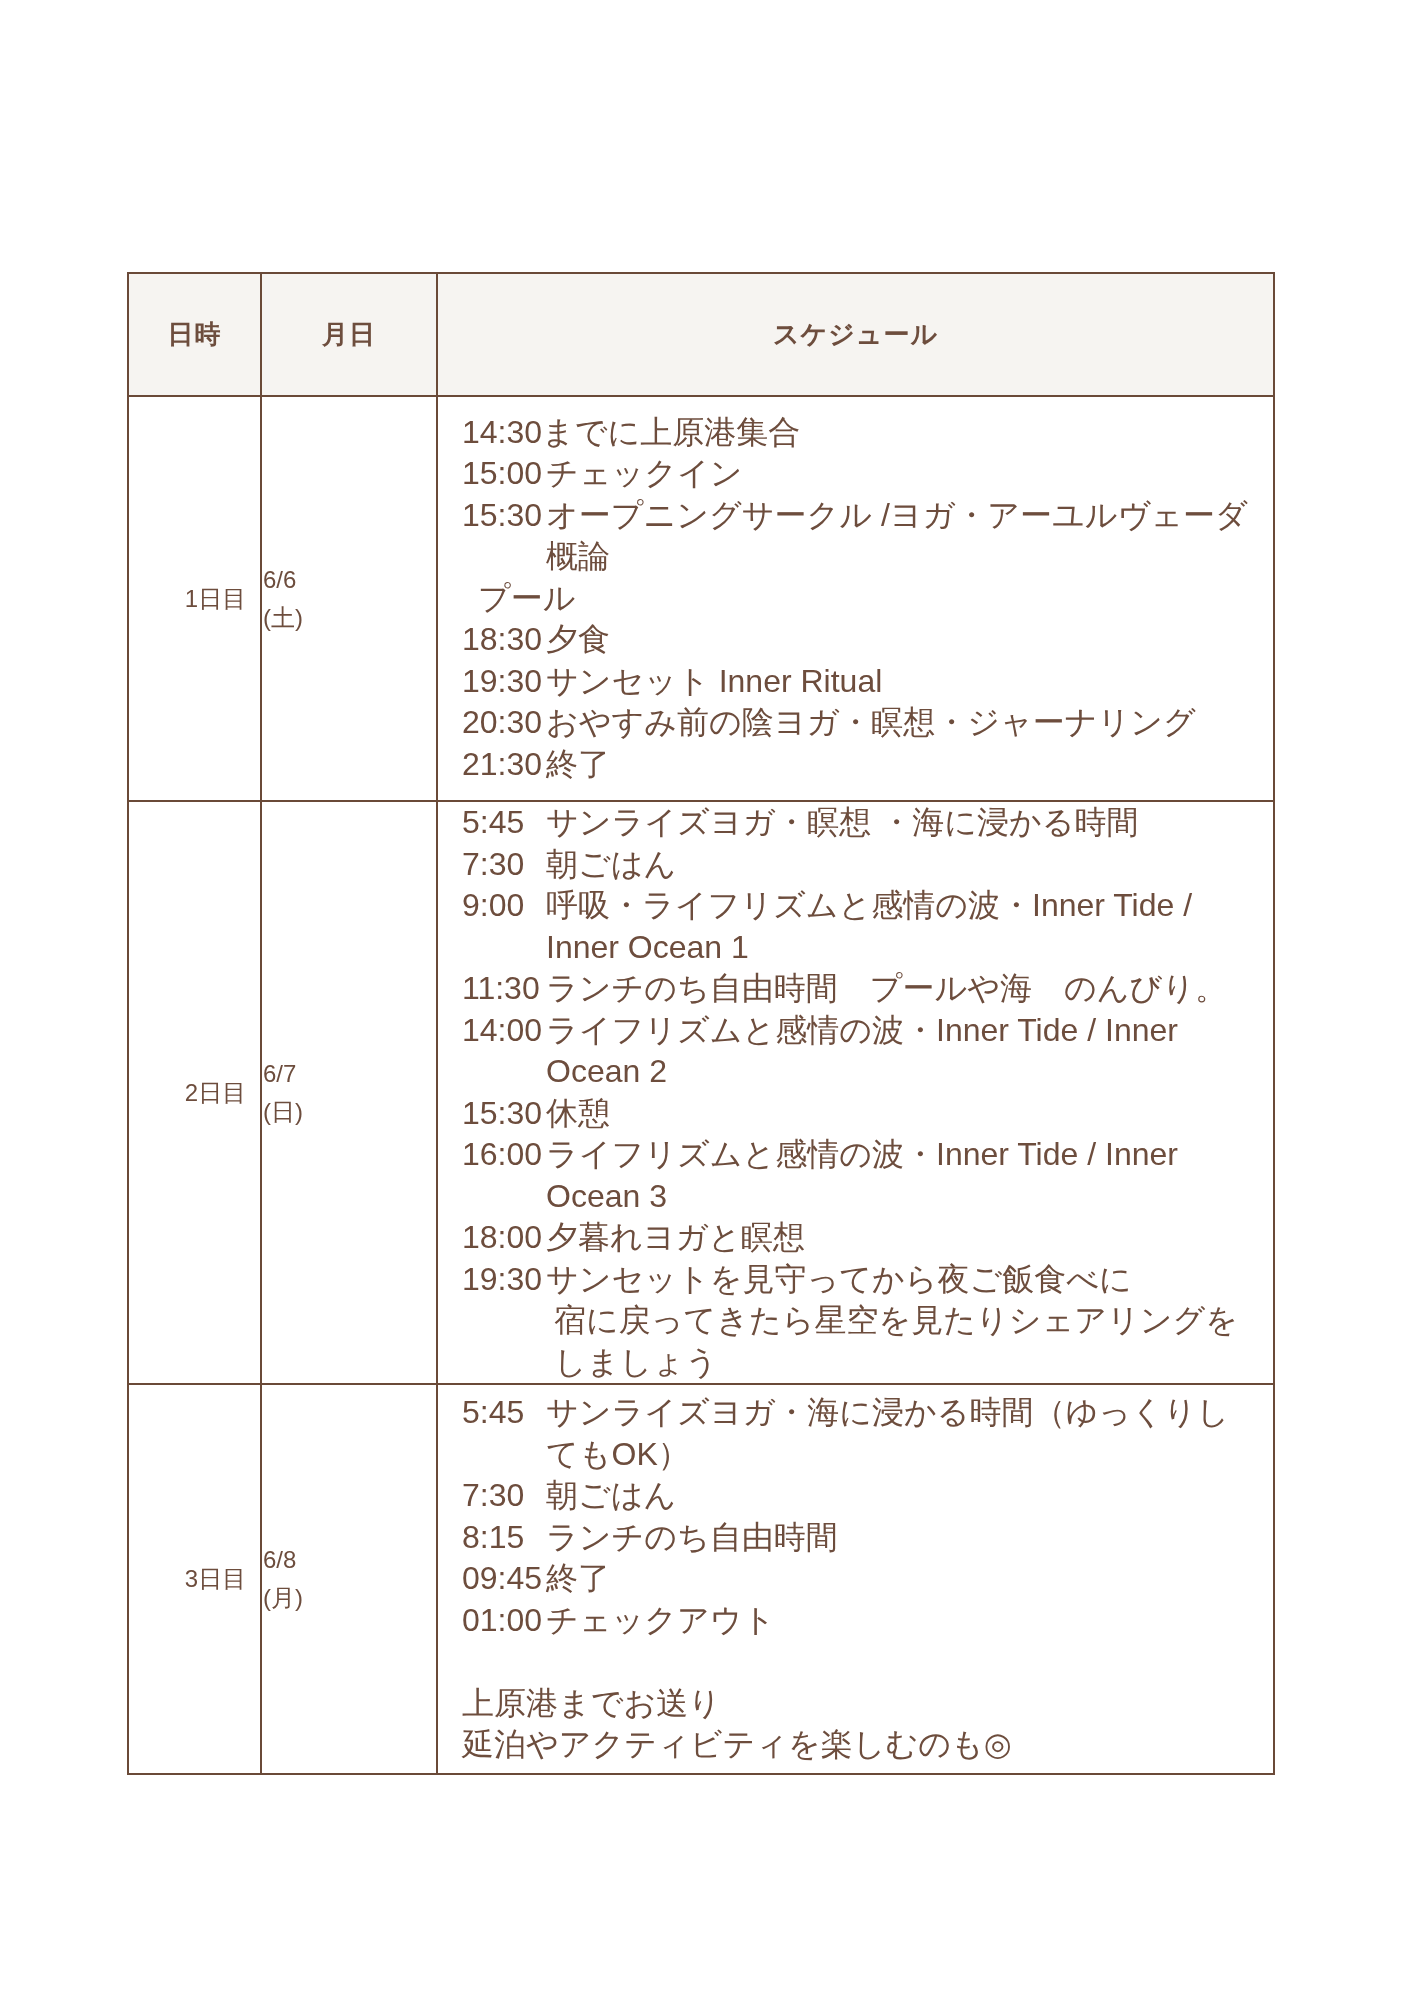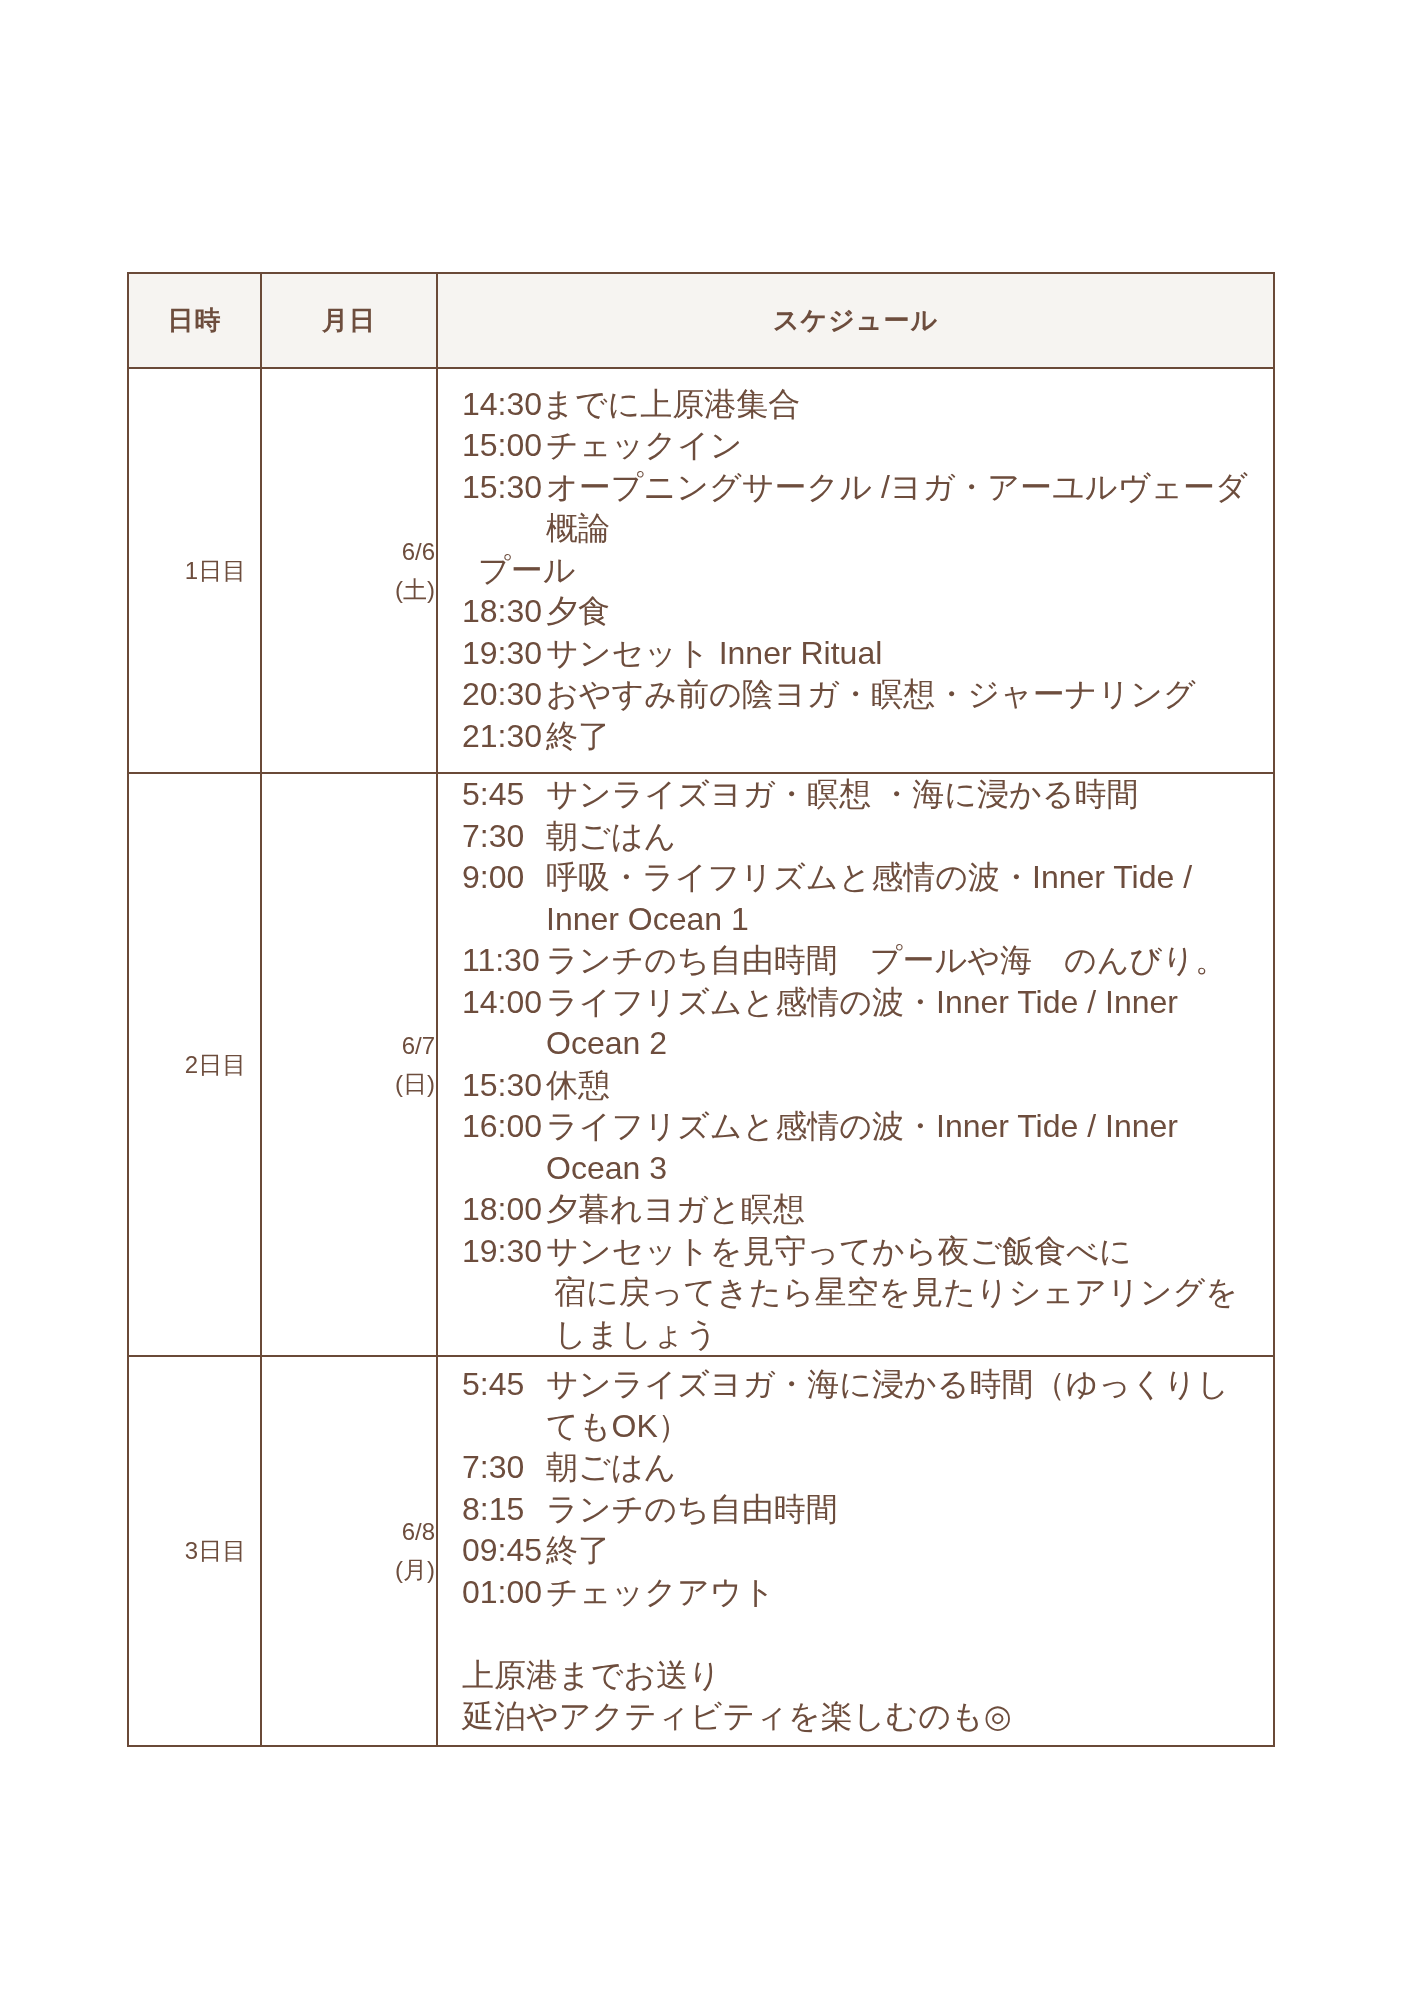--- a/index.html
+++ b/index.html
@@ -14,40 +14,40 @@
     position:absolute;
     left:127px;top:272px;
     width:1146px;
     border-collapse:collapse;
     table-layout:fixed;
   }
   col.c-day{width:133px;}
   col.c-date{width:176px;}
   col.c-sched{width:837px;}
   th,td{border:2px solid #6a4a38;}
-  thead tr{height:95px;margin-left:16px;}
+  thead tr{height:123px;margin-left:16px;}
   thead th{
     background:#f6f4f1;
     font-size:26px;
     font-weight:bold;
     text-align:center;
     letter-spacing:1px;
     color:#6d4d3d;
   }
   tbody tr.r0{height:405px;}
   tbody tr.r1{height:495px;}
   tbody tr.r2{height:390px;}
   td.day{
     text-align:center;
     vertical-align:middle;
     font-size:24px;
     padding-left:43px;
   }
   td.date{
-    text-align:right;
+    text-align:left;
     vertical-align:middle;
     font-size:24px;
     line-height:38px;
   }
   td.sched{
     vertical-align:middle;
     padding:0 18px 0 24px;
     font-size:32px;
   }
   .line{

